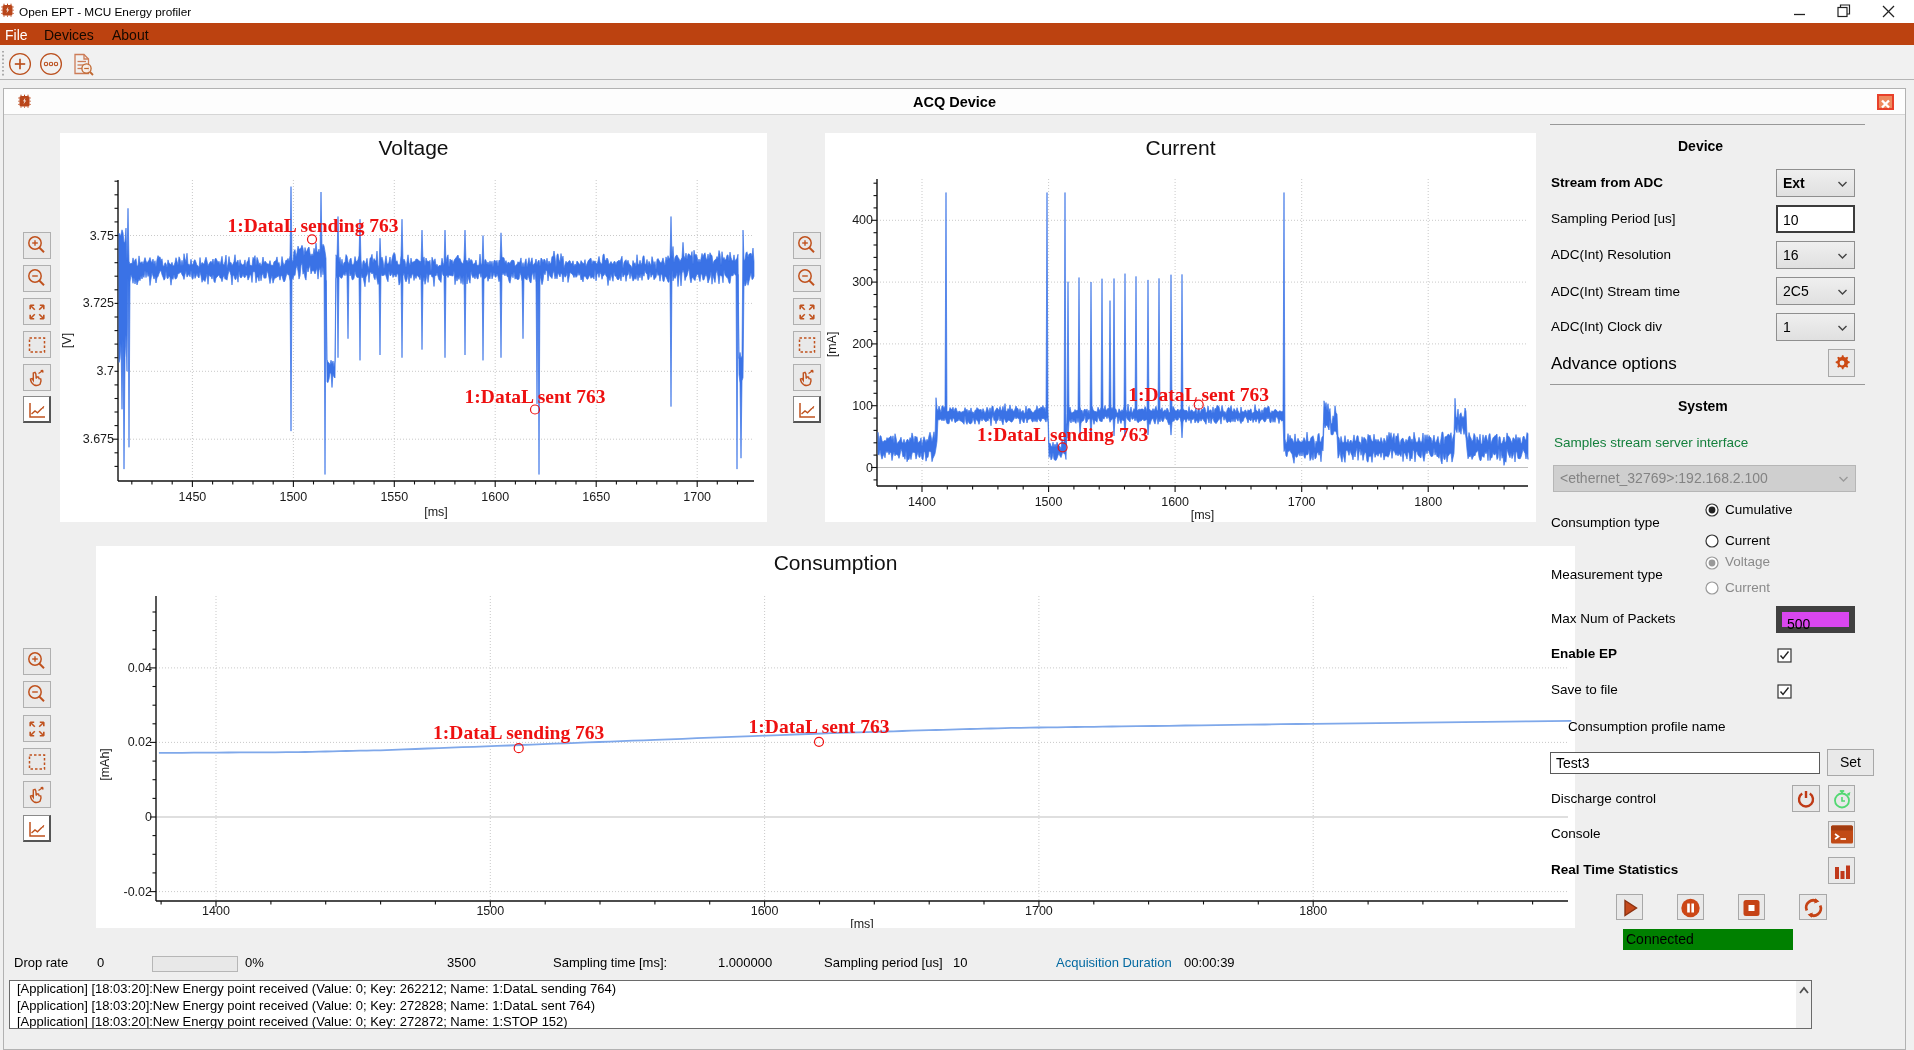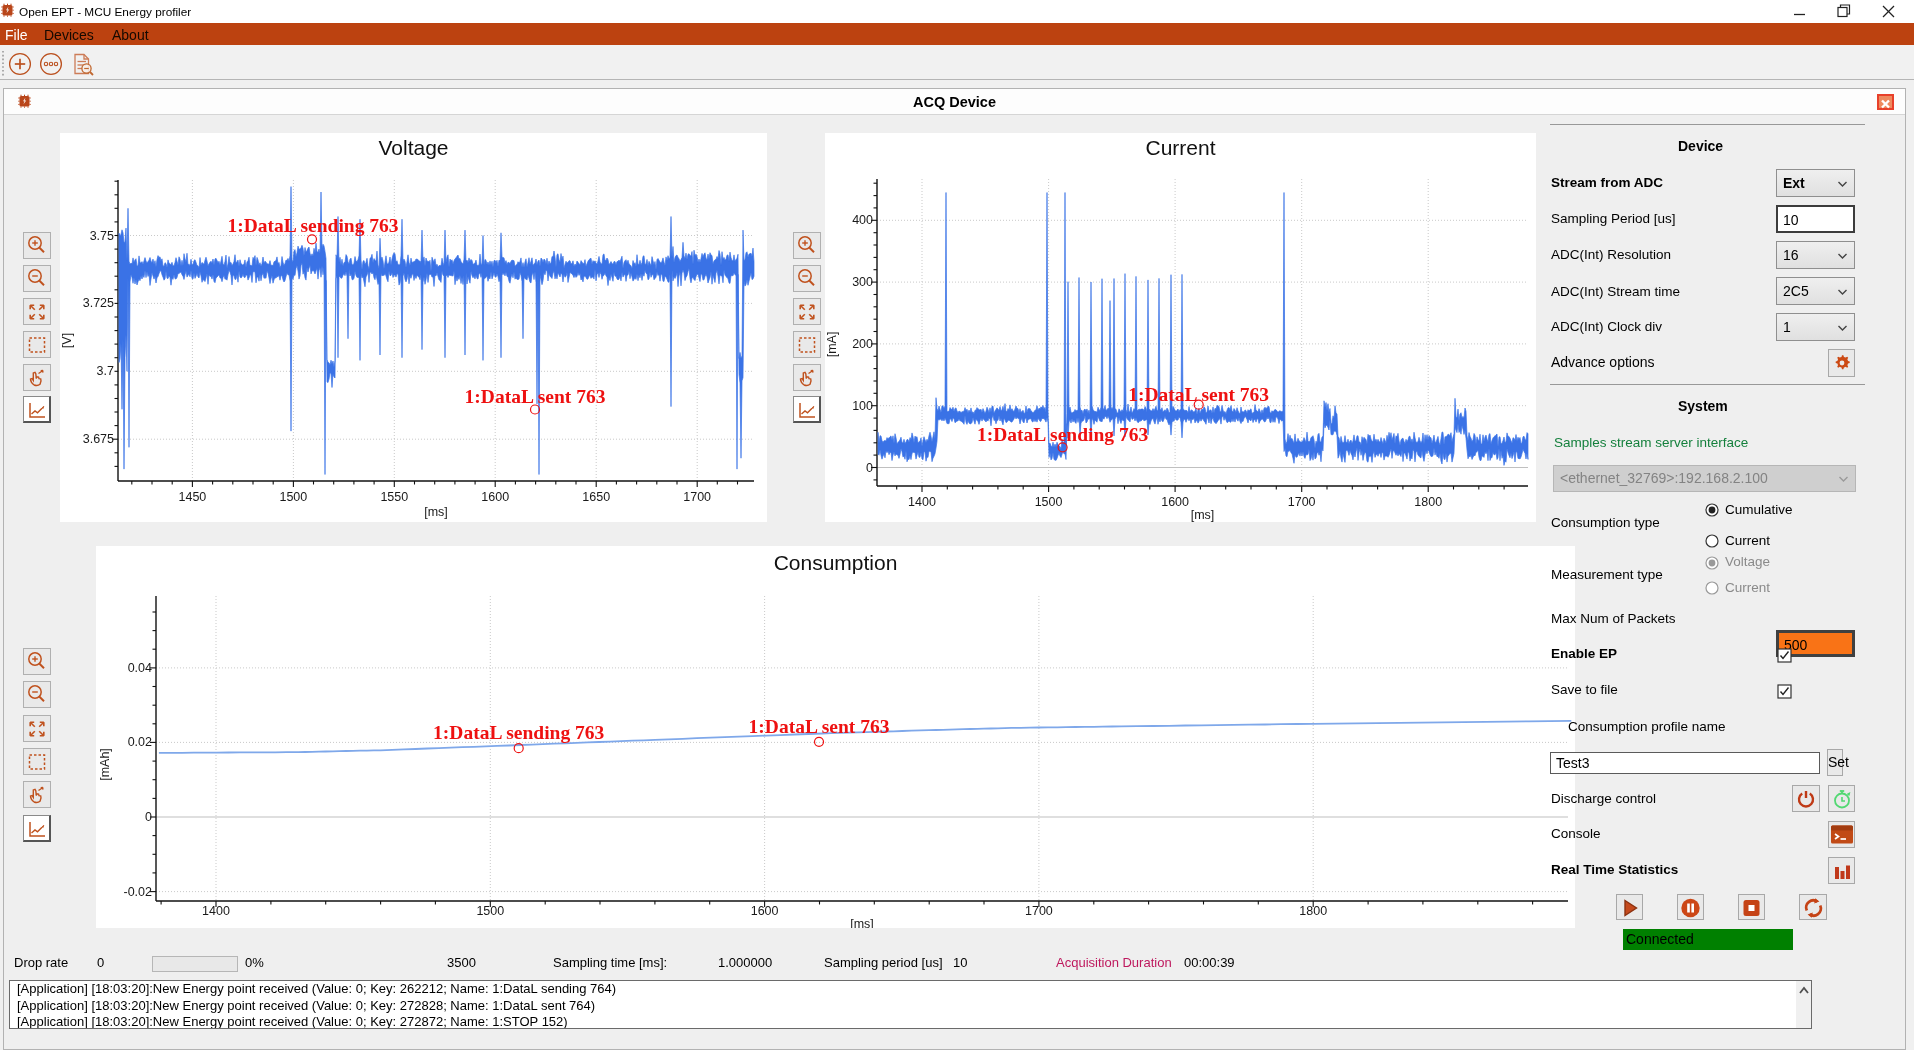--- a/index.html
+++ b/index.html
@@ -440,21 +440,21 @@
       <path d="M1.5 3 L5.5 7 L9.5 3" fill="none" stroke="#444" stroke-width="1.4"></path>
     </svg></div>
 <div style="position:absolute;left:1551px;top:284px;font-size:13.5px;font-weight:normal;color:#000;white-space:nowrap;">ADC(Int) Stream time</div>
 <div style="position:absolute;left:1776px;top:277px;width:79px;height:28px;background:linear-gradient(#efefef,#e0e0e0);border:1px solid #8f8f8f;box-sizing:border-box;font-size:14px;font-weight:normal;color:#000;line-height:26px;padding-left:6px;">2C5<svg style="position:absolute;right:6px;top:9px" width="11" height="10" viewBox="0 0 11 10">
       <path d="M1.5 3 L5.5 7 L9.5 3" fill="none" stroke="#444" stroke-width="1.4"></path>
     </svg></div>
 <div style="position:absolute;left:1551px;top:319px;font-size:13.5px;font-weight:normal;color:#000;white-space:nowrap;">ADC(Int) Clock div</div>
 <div style="position:absolute;left:1776px;top:313px;width:79px;height:28px;background:linear-gradient(#efefef,#e0e0e0);border:1px solid #8f8f8f;box-sizing:border-box;font-size:14px;font-weight:normal;color:#000;line-height:26px;padding-left:6px;">1<svg style="position:absolute;right:6px;top:9px" width="11" height="10" viewBox="0 0 11 10">
       <path d="M1.5 3 L5.5 7 L9.5 3" fill="none" stroke="#444" stroke-width="1.4"></path>
     </svg></div>
-<div style="position:absolute;left:1551px;top:354px;font-size:14px;font-weight:normal;color:#000;white-space:nowrap;">Advance options</div>
+<div style="position:absolute;left:1551px;top:354px;font-size:17px;font-weight:normal;color:#000;white-space:nowrap;">Advance options</div>
 <div style="position:absolute;left:1828px;top:349px;width:27px;height:28px;background:#e9e9e9;border:1px solid #a8a8a8;box-sizing:border-box;text-align:center;"><svg width="22" height="22" viewBox="0 0 22 22" style="margin-top:2px">
       <g fill="#cc4a14">
         <path d="M11 3.2 l1.4 0 0.5 1.7 a6 6 0 0 1 1.7 0.7 l1.6 -0.9 1 1 -0.9 1.6 a6 6 0 0 1 0.7 1.7 l1.7 0.5 0 1.4 -1.7 0.5 a6 6 0 0 1 -0.7 1.7 l0.9 1.6 -1 1 -1.6 -0.9 a6 6 0 0 1 -1.7 0.7 l-0.5 1.7 -1.4 0 -0.5 -1.7 a6 6 0 0 1 -1.7 -0.7 l-1.6 0.9 -1 -1 0.9 -1.6 a6 6 0 0 1 -0.7 -1.7 l-1.7 -0.5 0 -1.4 1.7 -0.5 a6 6 0 0 1 0.7 -1.7 l-0.9 -1.6 1 -1 1.6 0.9 a6 6 0 0 1 1.7 -0.7 z"></path>
         <circle cx="11" cy="11" r="2.4" fill="#e9e9e9"></circle>
       </g>
     </svg></div>
 <div class="abs" style="left:1550px;top:384px;width:315px;height:1px;background:#989898;"></div>
 <div style="position:absolute;left:1678px;top:398px;font-size:14px;font-weight:bold;color:#000;white-space:nowrap;">System</div>
 <div style="position:absolute;left:1554px;top:435px;font-size:13.5px;font-weight:normal;color:#15803d;white-space:nowrap;">Samples stream server interface</div>
 <div style="position:absolute;left:1553px;top:465px;width:303px;height:27px;background:#cfcfcf;border:1px solid #b6b6b6;box-sizing:border-box;font-size:14px;font-weight:normal;color:#838383;line-height:25px;padding-left:6px;">&lt;ethernet_32769&gt;:192.168.2.100<svg style="position:absolute;right:6px;top:8px" width="11" height="10" viewBox="0 0 11 10">
@@ -474,34 +474,34 @@
 <svg style="position:absolute;left:1705px;top:556px" width="14" height="14" viewBox="0 0 14 14">
     <circle cx="7" cy="7" r="6" fill="#fff" stroke="#9a9a9a" stroke-width="1.2"></circle>
     <circle cx="7" cy="7" r="3.4" fill="#9a9a9a"></circle>
   </svg>
 <div style="position:absolute;left:1725px;top:554px;font-size:13.5px;font-weight:normal;color:#8a8a8a;white-space:nowrap;">Voltage</div>
 <svg style="position:absolute;left:1705px;top:581px" width="14" height="14" viewBox="0 0 14 14">
     <circle cx="7" cy="7" r="6" fill="#fff" stroke="#9a9a9a" stroke-width="1.2"></circle>
   </svg>
 <div style="position:absolute;left:1725px;top:580px;font-size:13.5px;font-weight:normal;color:#8a8a8a;white-space:nowrap;">Current</div>
 <div style="position:absolute;left:1551px;top:611px;font-size:13.5px;font-weight:normal;color:#000;white-space:nowrap;">Max Num of Packets</div>
-<div style="position:absolute;left:1776px;top:606px;width:79px;height:27px;background:#f97316;border:3px solid #404040;box-sizing:border-box;font-size:14px;color:#000;line-height:25px;padding-left:5px;margin-top:24px;">500</div>
+<div style="position:absolute;left:1776px;top:606px;width:79px;height:27px;background:#d946ef;border:6px solid #404040;box-sizing:border-box;font-size:14px;color:#000;line-height:25px;padding-left:5px;">500</div>
 <div style="position:absolute;left:1551px;top:646px;font-size:13.5px;font-weight:bold;color:#000;white-space:nowrap;">Enable EP</div>
 <svg style="position:absolute;left:1777px;top:648px" width="15" height="15" viewBox="0 0 15 15">
     <rect x="1" y="1" width="13" height="13" fill="#fff" stroke="#333" stroke-width="1.2"></rect>
     <path d="M3.5 7.5 L6 10.5 L11.5 3.5" fill="none" stroke="#222" stroke-width="1.4"></path>
   </svg>
 <div style="position:absolute;left:1551px;top:682px;font-size:13.5px;font-weight:normal;color:#000;white-space:nowrap;">Save to file</div>
 <svg style="position:absolute;left:1777px;top:684px" width="15" height="15" viewBox="0 0 15 15">
     <rect x="1" y="1" width="13" height="13" fill="#fff" stroke="#333" stroke-width="1.2"></rect>
     <path d="M3.5 7.5 L6 10.5 L11.5 3.5" fill="none" stroke="#222" stroke-width="1.4"></path>
   </svg>
 <div style="position:absolute;left:1568px;top:719px;font-size:13.5px;font-weight:normal;color:#000;white-space:nowrap;">Consumption profile name</div>
 <div style="position:absolute;left:1550px;top:752px;width:270px;height:22px;background:#fff;border:1px solid #5a5a5a;box-sizing:border-box;font-size:14px;color:#000;line-height:20px;padding-left:5px;">Test3</div>
-<div style="position:absolute;left:1827px;top:749px;width:16px;height:27px;background:#e9e9e9;border:1px solid #a8a8a8;box-sizing:border-box;text-align:center;"><span style="font-size:14px;line-height:25px;">Set</span></div>
+<div style="position:absolute;left:1827px;top:749px;width:47px;height:27px;background:#e9e9e9;border:1px solid #a8a8a8;box-sizing:border-box;text-align:center;"><span style="font-size:14px;line-height:25px;">Set</span></div>
 <div style="position:absolute;left:1551px;top:791px;font-size:13.5px;font-weight:normal;color:#000;white-space:nowrap;">Discharge control</div>
 <div style="position:absolute;left:1792px;top:785px;width:28px;height:27px;background:#e9e9e9;border:1px solid #a8a8a8;box-sizing:border-box;text-align:center;"><svg width="22" height="22" viewBox="0 0 22 22" style="margin-top:2px">
       <path d="M7.2 5.6 a7 7 0 1 0 7.6 0" fill="none" stroke="#bf3a16" stroke-width="2.4"></path>
       <line x1="11" y1="3" x2="11" y2="10" stroke="#bf3a16" stroke-width="2.4"></line>
     </svg></div>
 <div style="position:absolute;left:1828px;top:785px;width:27px;height:27px;background:#e9e9e9;border:1px solid #a8a8a8;box-sizing:border-box;text-align:center;"><svg width="22" height="22" viewBox="0 0 22 22" style="margin-top:2px">
       <circle cx="11" cy="12.5" r="7" fill="none" stroke="#52d872" stroke-width="1.8"></circle>
       <line x1="8.8" y1="3" x2="13.2" y2="3" stroke="#52d872" stroke-width="1.8"></line>
       <line x1="11" y1="3" x2="11" y2="5.5" stroke="#52d872" stroke-width="1.8"></line>
       <path d="M16.3 6.5 l2 -1 -0.5 2.2" fill="none" stroke="#52d872" stroke-width="1.5"></path>
@@ -542,20 +542,20 @@
 <div style="position:absolute;left:14px;top:955px;font-size:13px;font-weight:normal;color:#000;white-space:nowrap;">Drop rate</div>
 <div style="position:absolute;left:97px;top:955px;font-size:13px;font-weight:normal;color:#000;white-space:nowrap;">0</div>
 <div class="abs" style="left:152px;top:956px;width:86px;height:16px;background:#e8e8e8;border:1px solid #b6b6b6;box-sizing:border-box;"></div>
 <div style="position:absolute;left:245px;top:955px;font-size:13px;font-weight:normal;color:#000;white-space:nowrap;">0%</div>
 <div style="position:absolute;left:280px;top:1007px;font-size:10px;font-weight:normal;color:#c2410c;white-space:nowrap;">Recieved packet counter:</div>
 <div style="position:absolute;left:447px;top:955px;font-size:13px;font-weight:normal;color:#000;white-space:nowrap;">3500</div>
 <div style="position:absolute;left:553px;top:955px;font-size:13px;font-weight:normal;color:#000;white-space:nowrap;">Sampling time [ms]:</div>
 <div style="position:absolute;left:718px;top:955px;font-size:13px;font-weight:normal;color:#000;white-space:nowrap;">1.000000</div>
 <div style="position:absolute;left:824px;top:955px;font-size:13px;font-weight:normal;color:#000;white-space:nowrap;">Sampling period [us]</div>
 <div style="position:absolute;left:953px;top:955px;font-size:13px;font-weight:normal;color:#000;white-space:nowrap;">10</div>
-<div style="position:absolute;left:1056px;top:955px;font-size:13px;font-weight:normal;color:#be185d;white-space:nowrap;">Acquisition Duration</div>
+<div style="position:absolute;left:1056px;top:955px;font-size:13px;font-weight:normal;color:#0369a1;white-space:nowrap;">Acquisition Duration</div>
 <div style="position:absolute;left:1184px;top:955px;font-size:13px;font-weight:normal;color:#000;white-space:nowrap;">00:00:39</div>
 <div class="abs" style="left:9px;top:980px;width:1803px;height:49px;background:#fff;border:1px solid #6a6a6a;box-sizing:border-box;overflow:hidden;font-size:13px;color:#000;">
 <div style="padding:0 0 0 7px;line-height:16.5px;white-space:nowrap;">[Application] [18:03:20]:New Energy point received (Value: 0; Key: 262212; Name: 1:DataL sending 764)<br>[Application] [18:03:20]:New Energy point received (Value: 0; Key: 272828; Name: 1:DataL sent 764)<br>[Application] [18:03:20]:New Energy point received (Value: 0; Key: 272872; Name: 1:STOP 152)</div>
 </div>
 <div class="abs" style="left:1796px;top:981px;width:15px;height:47px;background:#f0f0f0;"></div>
 <svg class="abs" style="left:1798px;top:985px" width="12" height="11" viewBox="0 0 12 11">
     <path d="M2 8 L6 3 L10 8" fill="none" stroke="#505050" stroke-width="1.8"></path>
   </svg>
 </body></html>

